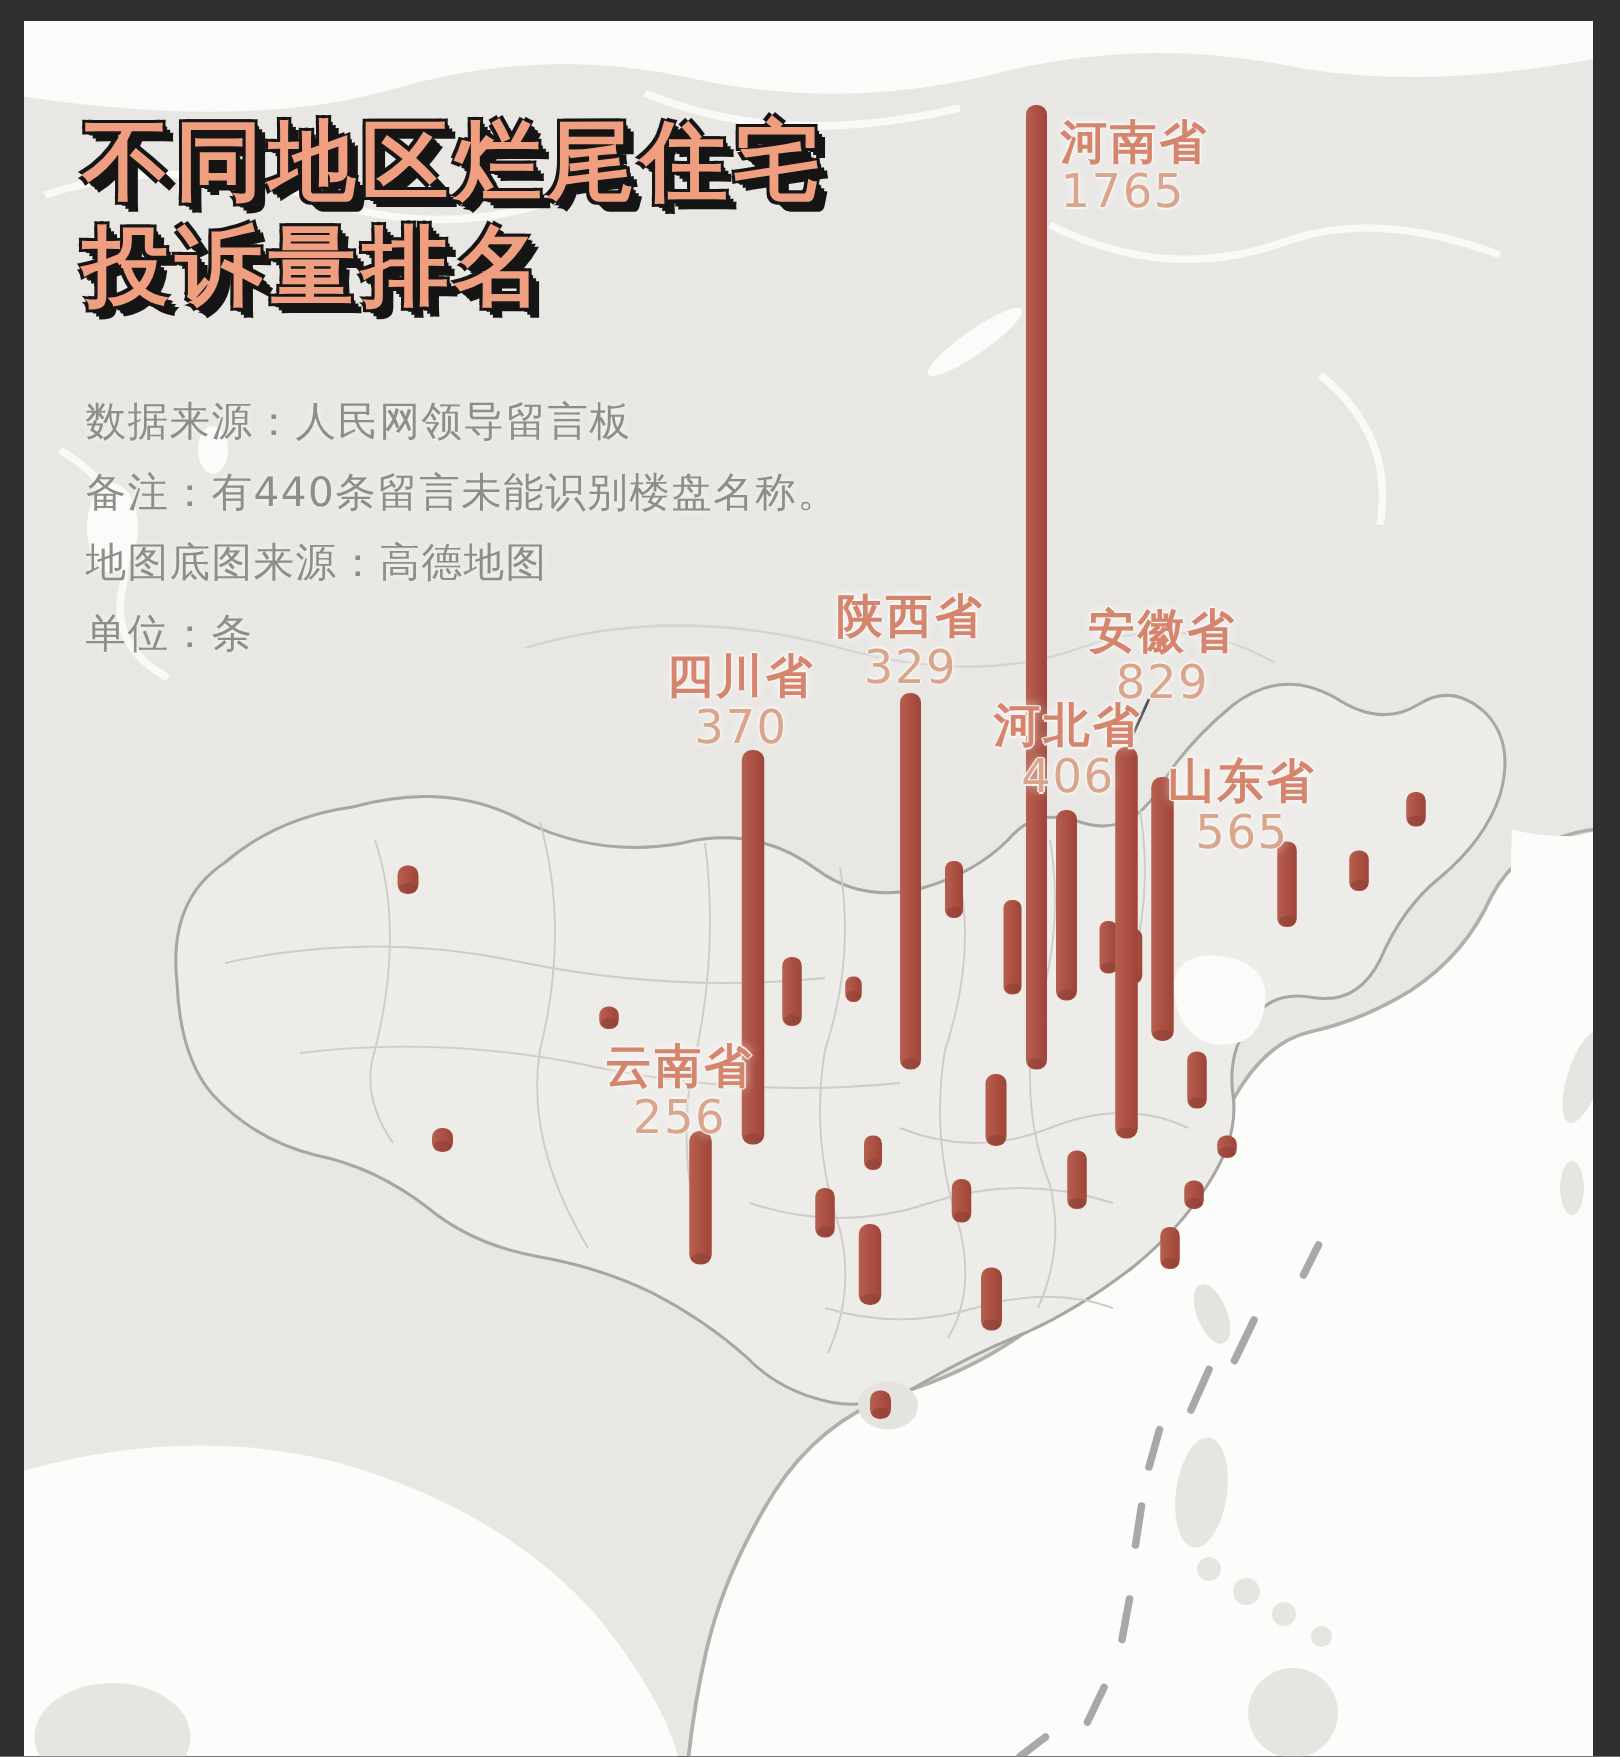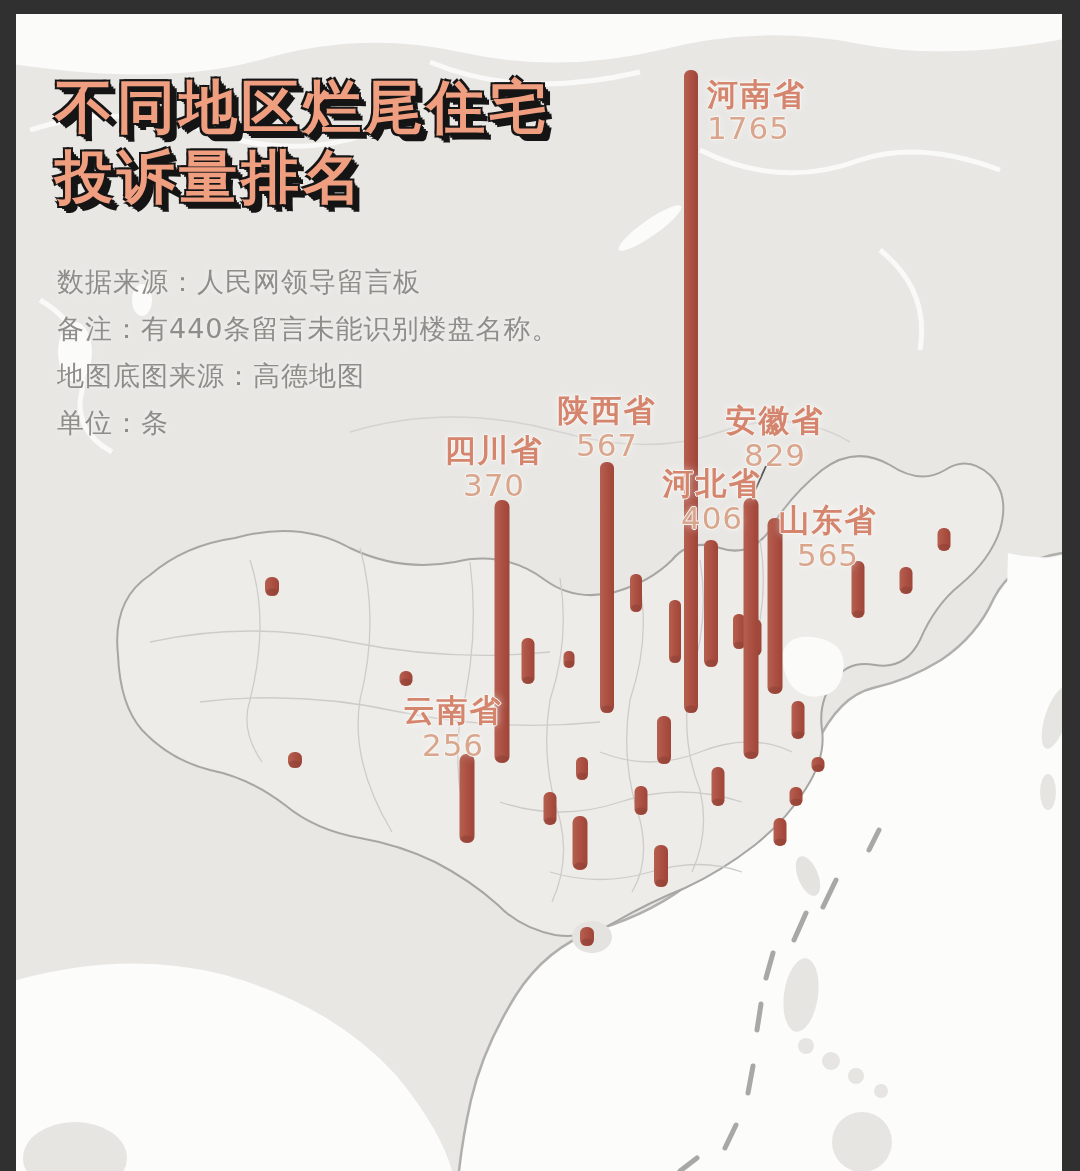--- a/index.html
+++ b/index.html
@@ -260,21 +260,21 @@
   </div>
 
   <div id="labels-layer">
       <div class="bar-label" style="left: 707px; top: 74px;"><span class="bar-name">河南省</span></div>
       <div class="bar-label" style="left: 707px; top: 110px;"><span class="bar-value">1765</span></div>
       <div class="bar-label center" style="left: 494px; top: 430px;"><span class="bar-name">四川省</span></div>
       <div class="bar-label center" style="left: 494px; top: 467px;"><span class="bar-value">370</span></div>
       <div class="bar-label center" style="left: 775px; top: 400px;"><span class="bar-name">安徽省</span></div>
       <div class="bar-label center" style="left: 775px; top: 437px;"><span class="bar-value">829</span></div>
       <div class="bar-label center" style="left: 607px; top: 390px;"><span class="bar-name">陕西省</span></div>
-      <div class="bar-label center" style="left: 607px; top: 427px;"><span class="bar-value">567</span></div>
+      <div class="bar-label center" style="left: 607px; top: 427px;"><span class="bar-value">329</span></div>
       <div class="bar-label center" style="left: 828px; top: 500px;"><span class="bar-name">山东省</span></div>
       <div class="bar-label center" style="left: 828px; top: 537px;"><span class="bar-value">565</span></div>
       <div class="bar-label center" style="left: 712px; top: 463px;"><span class="bar-name">河北省</span></div>
       <div class="bar-label center" style="left: 712px; top: 500px; text-align: right;"><span class="bar-value">406</span></div>
       <div class="bar-label center" style="left: 453px; top: 690px;"><span class="bar-name">云南省</span></div>
       <div class="bar-label center" style="left: 453px; top: 727px;"><span class="bar-value">256</span></div>
     </div>
 
   <div class="frame" id="frame-top"></div>
   <div class="frame" id="frame-left"></div>

